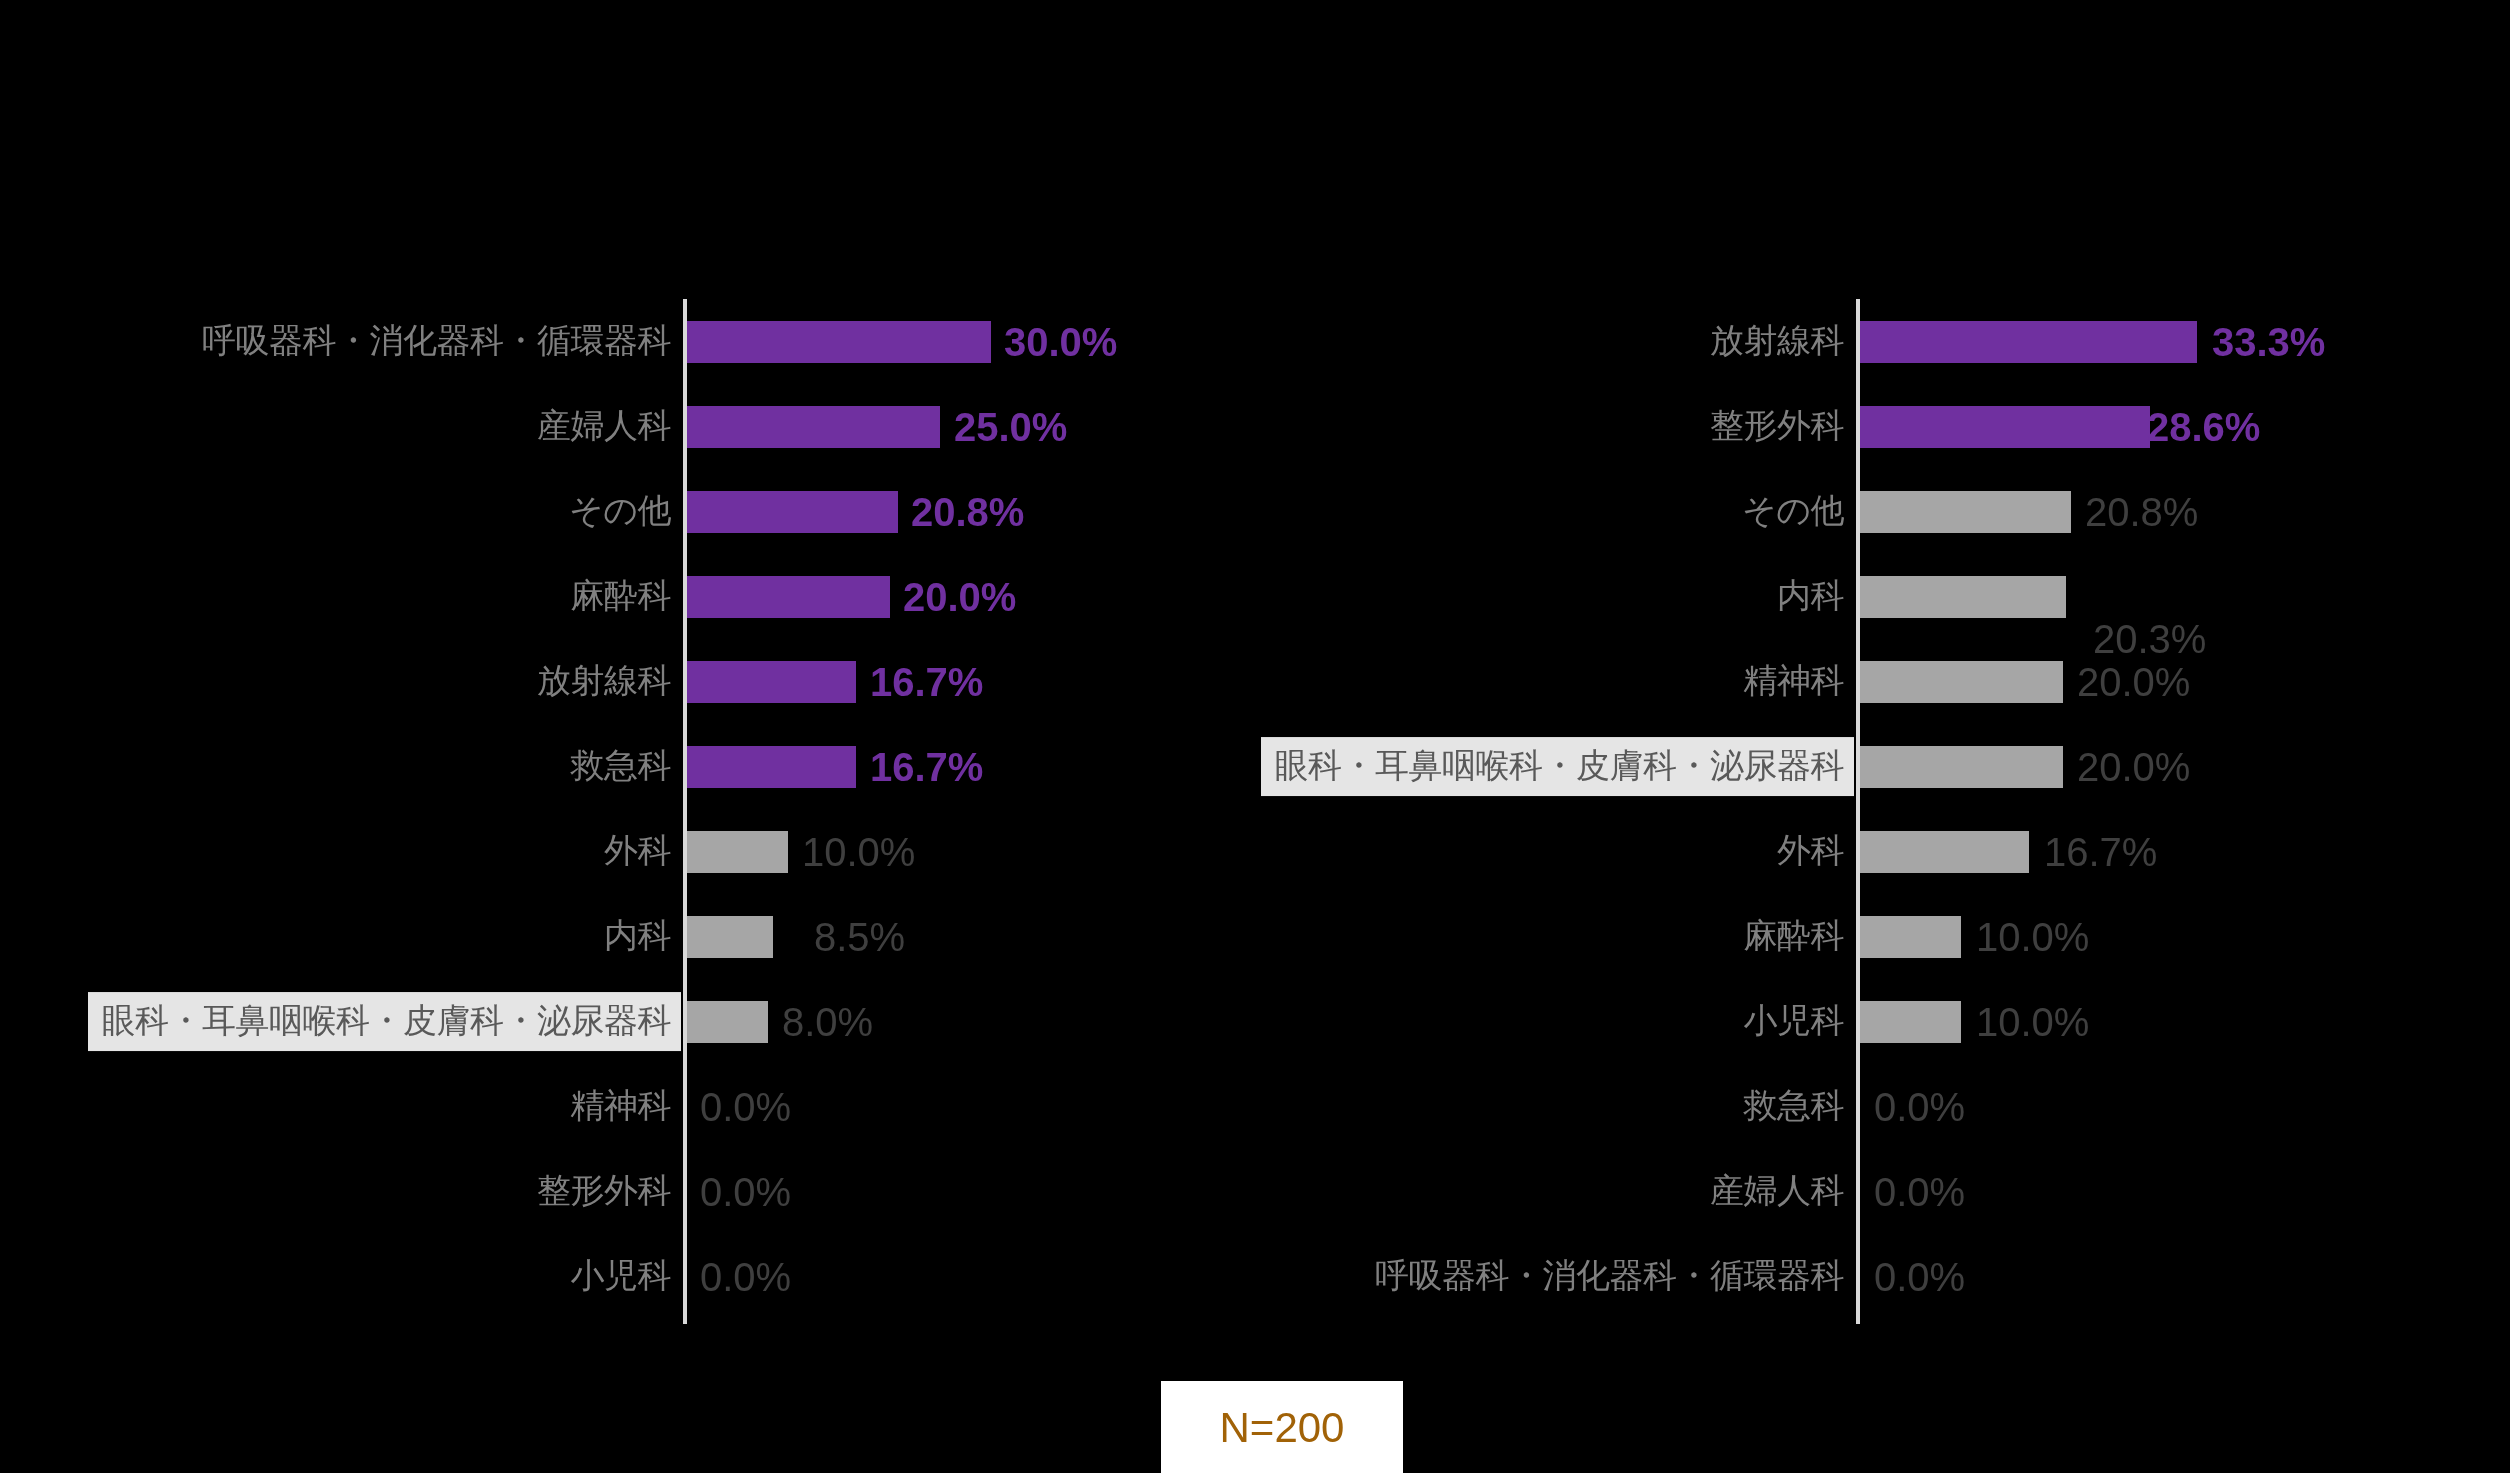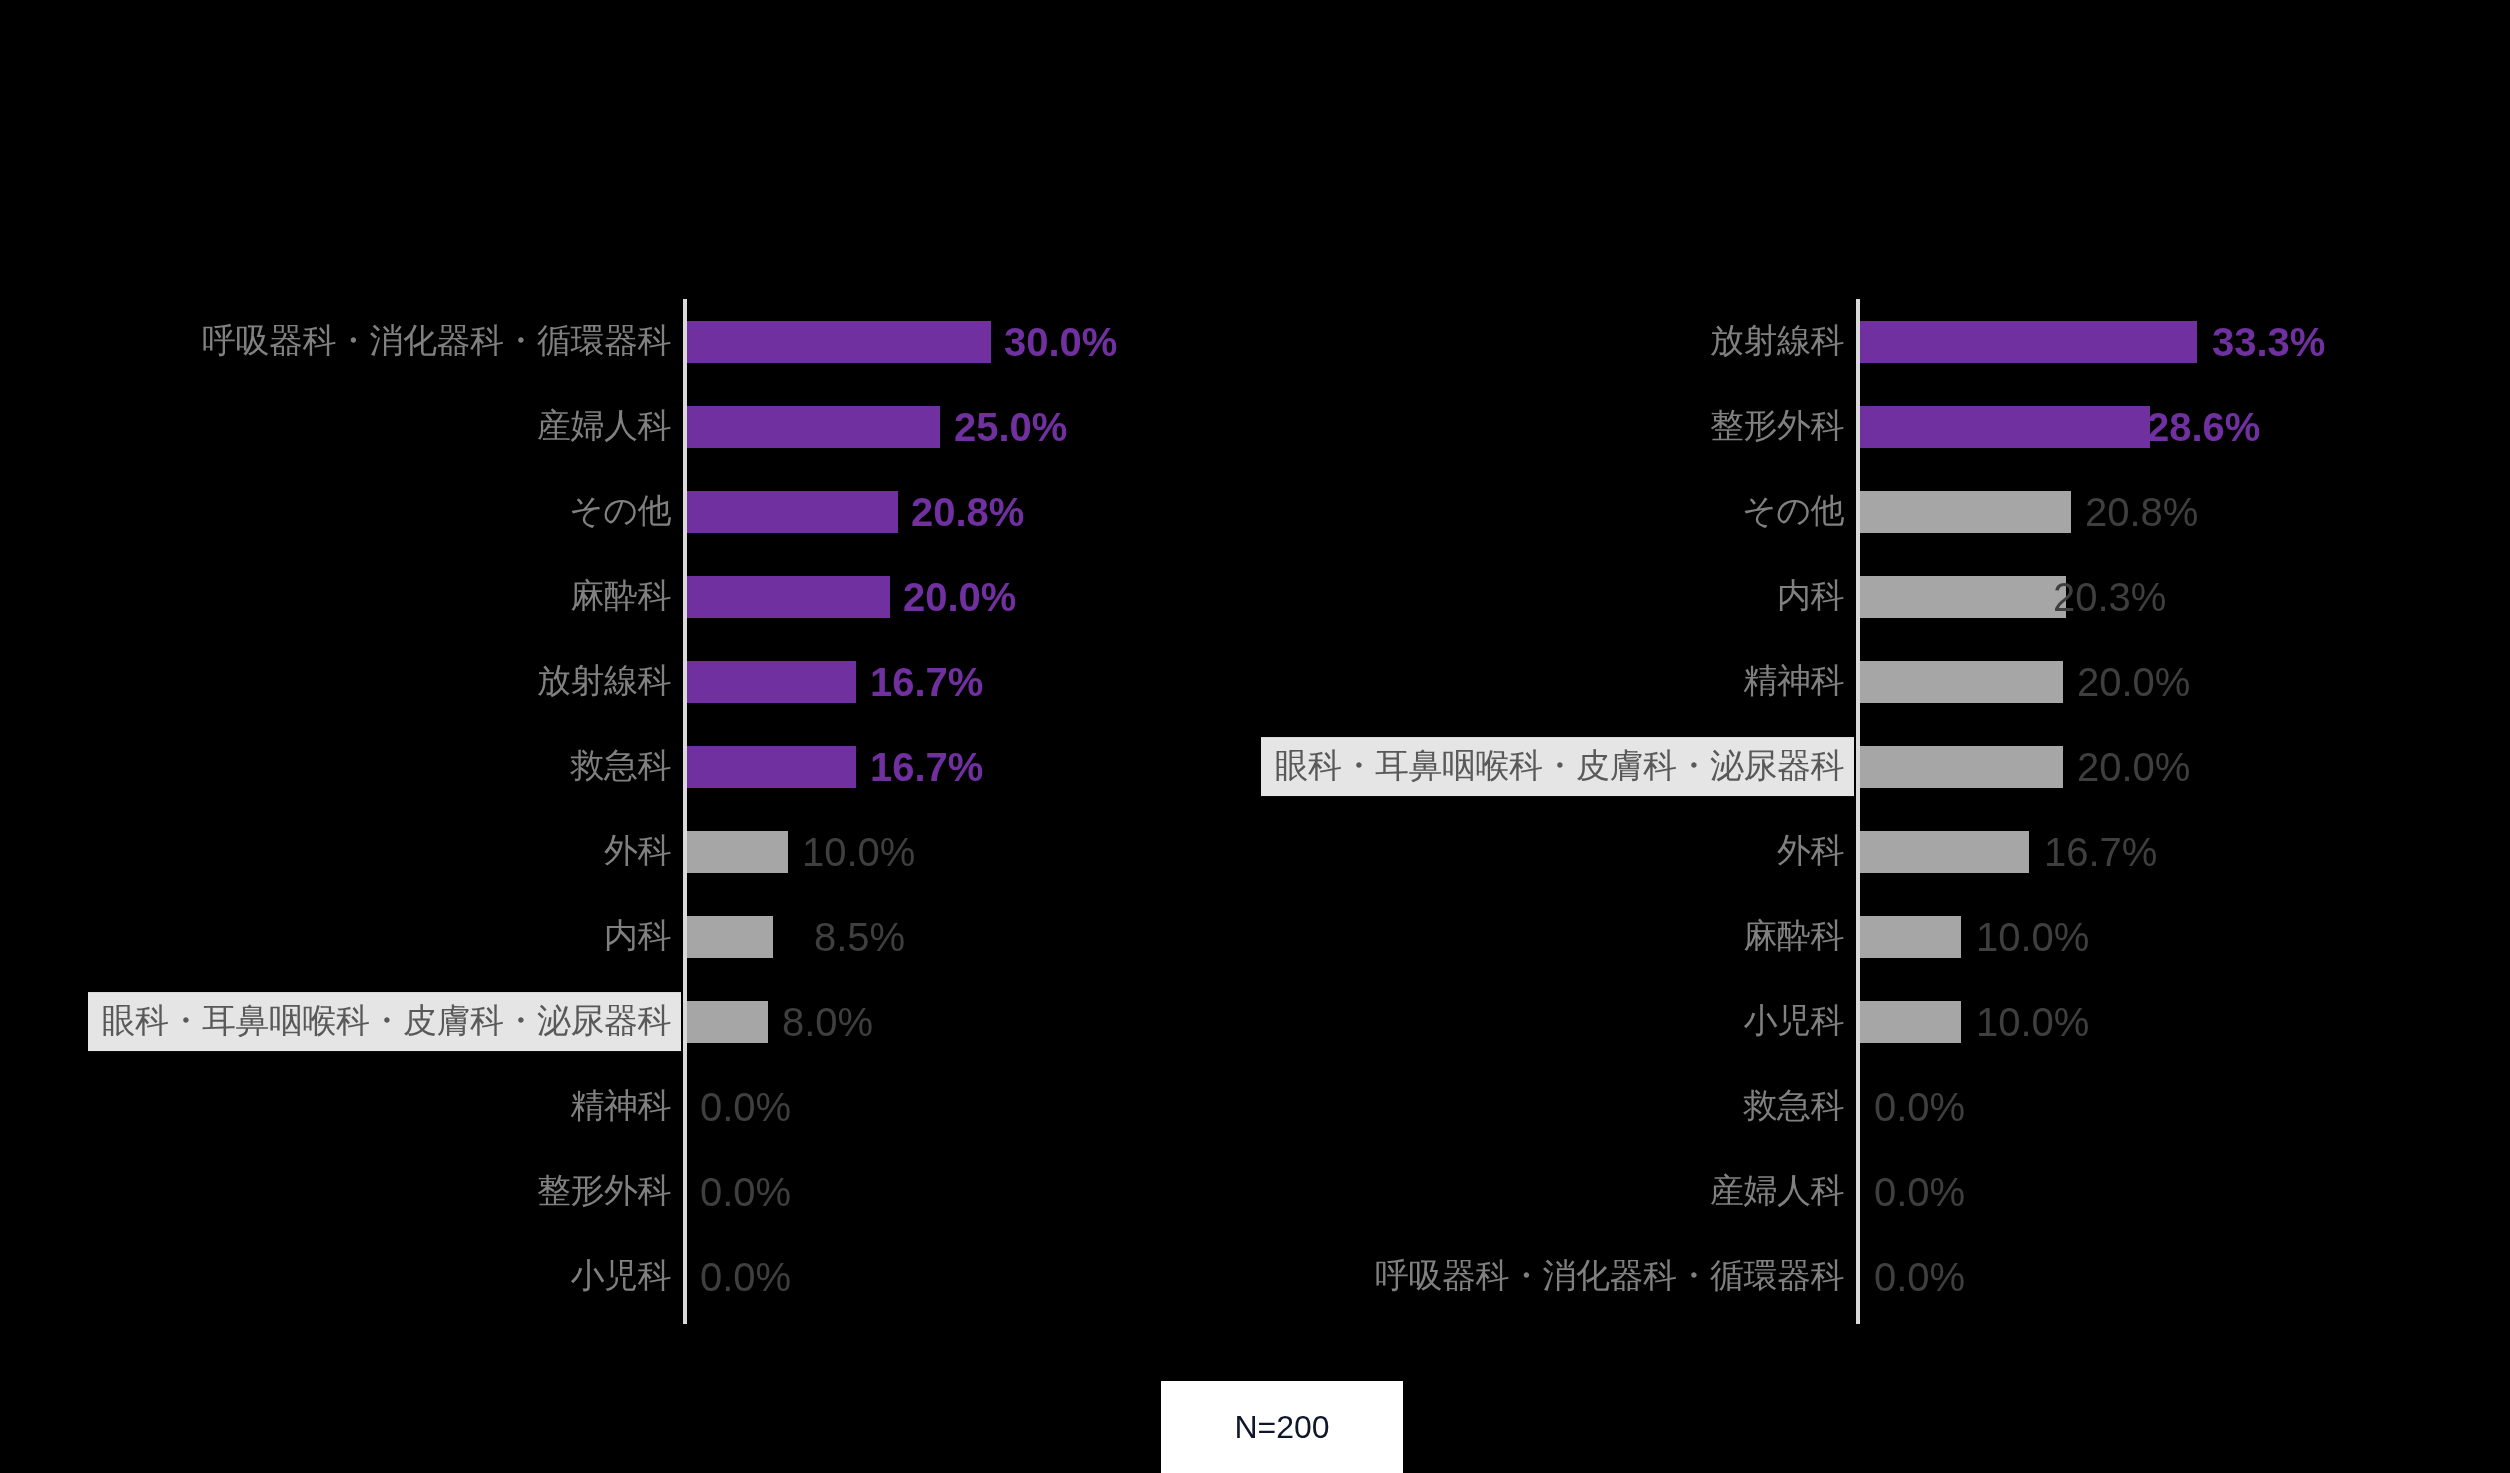--- a/index.html
+++ b/index.html
@@ -45,21 +45,21 @@
   .val-label.purple{color:#7030a0;font-weight:bold;}
   .val-label.gray{color:#3f3f3f;}
 
   #sample-size-box{
     position:absolute;left:1161px;top:1381px;
     width:242px;height:93px;background:#ffffff;
     display:flex;align-items:center;justify-content:center;
     box-sizing:border-box;
   }
   #sample-size-box span{
-    font-size:32px;color:#0f172a;letter-spacing:0px;
+    font-size:42px;color:#a16207;letter-spacing:0px;
   }
 </style>
 </head>
 <body>
 
 <div class="chart" id="chart-left">
   <div class="axis-line"></div>
   <div class="rows">
       <div class="row">
         <div class="cat-label">呼吸器科・消化器科・循環器科</div>
@@ -135,21 +135,21 @@
         <div class="val-label purple" style="left: 993px;">28.6%</div>
       </div>
       <div class="row">
         <div class="cat-label">その他</div>
         <div class="bar gray" style="width: 211px;"></div>
         <div class="val-label gray" style="left: 931px;">20.8%</div>
       </div>
       <div class="row">
         <div class="cat-label">内科</div>
         <div class="bar gray" style="width: 206px;"></div>
-        <div class="val-label gray" style="left: 899px;">20.3%</div>
+        <div class="val-label gray" style="left: 939px; margin-top: 42px;">20.3%</div>
       </div>
       <div class="row">
         <div class="cat-label">精神科</div>
         <div class="bar gray" style="width: 203px;"></div>
         <div class="val-label gray" style="left: 923px;">20.0%</div>
       </div>
       <div class="row">
         <div class="cat-label highlight">眼科・耳鼻咽喉科・皮膚科・泌尿器科</div>
         <div class="bar gray" style="width: 203px;"></div>
         <div class="val-label gray" style="left: 923px;">20.0%</div>

